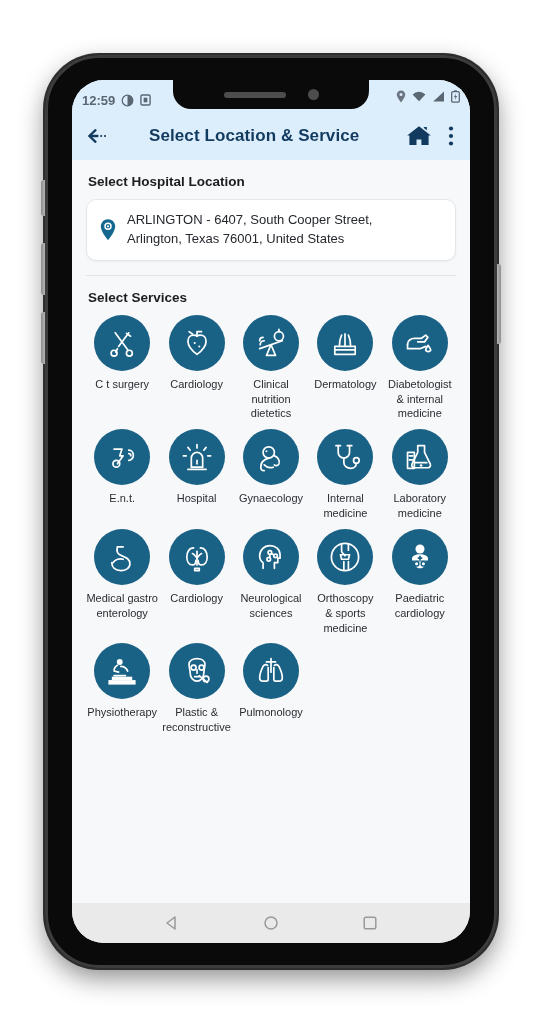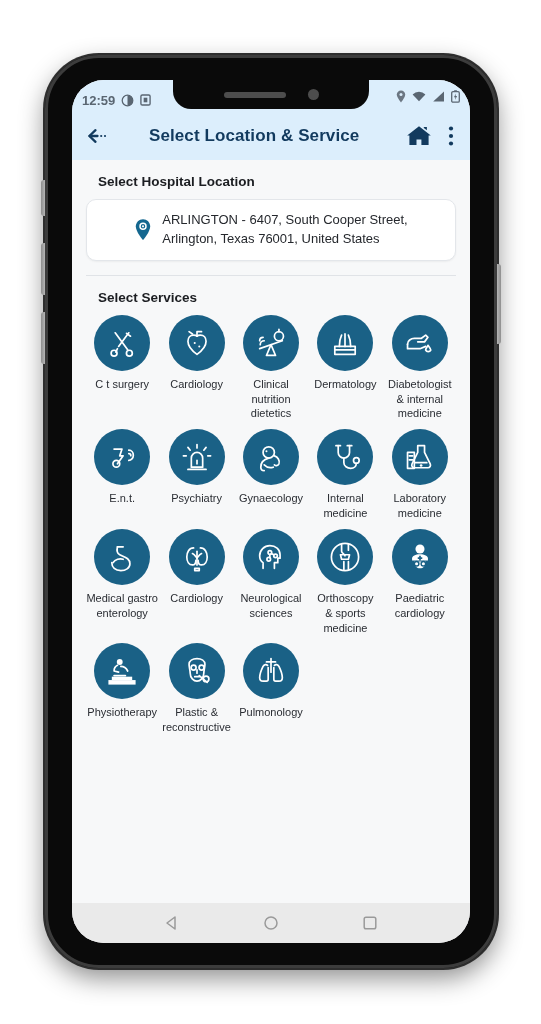--- a/index.html
+++ b/index.html
@@ -115,32 +115,31 @@
     height: calc(863px - 32px - 48px - 40px);
     background: #f7f8f9;
     overflow: hidden;
     padding: 0 14px;
     position: relative;
   }
   .section-title {
     font-size: 13.5px;
     font-weight: 700;
     color: #1b1d21;
-    margin: 14px 0 10px 12px;
+    margin: 14px 0 10px 2px;
   }
   #location-card {
     background: #ffffff;
     border: 1px solid #e3e6ea;
     border-radius: 10px;
     padding: 11px 12px;
     display: flex;
     align-items: center;
     gap: 10px;
     box-shadow: 0 1px 2px rgba(0,0,0,.05);
-    justify-content: center;
   }
   #location-text {
     font-size: 13px;
     line-height: 1.45;
     color: #25282d;
   }
   #section-divider {
     height: 1px;
     background: #e0e3e7;
     margin: 14px 0 0 0;
@@ -348,21 +347,21 @@
         </div>
         <div class="service-cell">
           <div class="service-circle">
             <svg width="34" height="34" viewBox="0 0 30 30">
               <path d="M10 24V16a5 5 0 0 1 10 0v8z" fill="none" stroke="#ffffff" stroke-width="1.5" stroke-linecap="round" stroke-linejoin="round"></path>
               <path d="M7 26h16" fill="none" stroke="#ffffff" stroke-width="1.5" stroke-linecap="round" stroke-linejoin="round"></path>
               <path d="M15 18v3" fill="none" stroke="#ffffff" stroke-width="1.5" stroke-linecap="round" stroke-linejoin="round"></path>
               <path d="M15 7V4M9 9 7 6.5M21 9l2-2.5M5.5 14H3M24.5 14H27" fill="none" stroke="#ffffff" stroke-width="1.5" stroke-linecap="round" stroke-linejoin="round"></path>
             </svg>
           </div>
-          <div class="service-label">Psychiatry</div>
+          <div class="service-label">Hospital</div>
         </div>
         <div class="service-cell">
           <div class="service-circle">
             <svg width="34" height="34" viewBox="0 0 30 30">
               <circle cx="13" cy="11" r="5" fill="none" stroke="#ffffff" stroke-width="1.5" stroke-linecap="round" stroke-linejoin="round"></circle>
               <path d="M13 16c-4 1-7 4-7 8 0 2 1 3 3 3" fill="none" stroke="#ffffff" stroke-width="1.5" stroke-linecap="round" stroke-linejoin="round"></path>
               <path d="M18 14c3 1 5 4 4 7-1 2-3 2-4 1" fill="none" stroke="#ffffff" stroke-width="1.5" stroke-linecap="round" stroke-linejoin="round"></path>
               <path d="M9 22c2 2 5 3 8 2" fill="none" stroke="#ffffff" stroke-width="1.5" stroke-linecap="round" stroke-linejoin="round"></path>
               <circle cx="11" cy="10" r=".9" fill="#ffffff"></circle>
             </svg>

